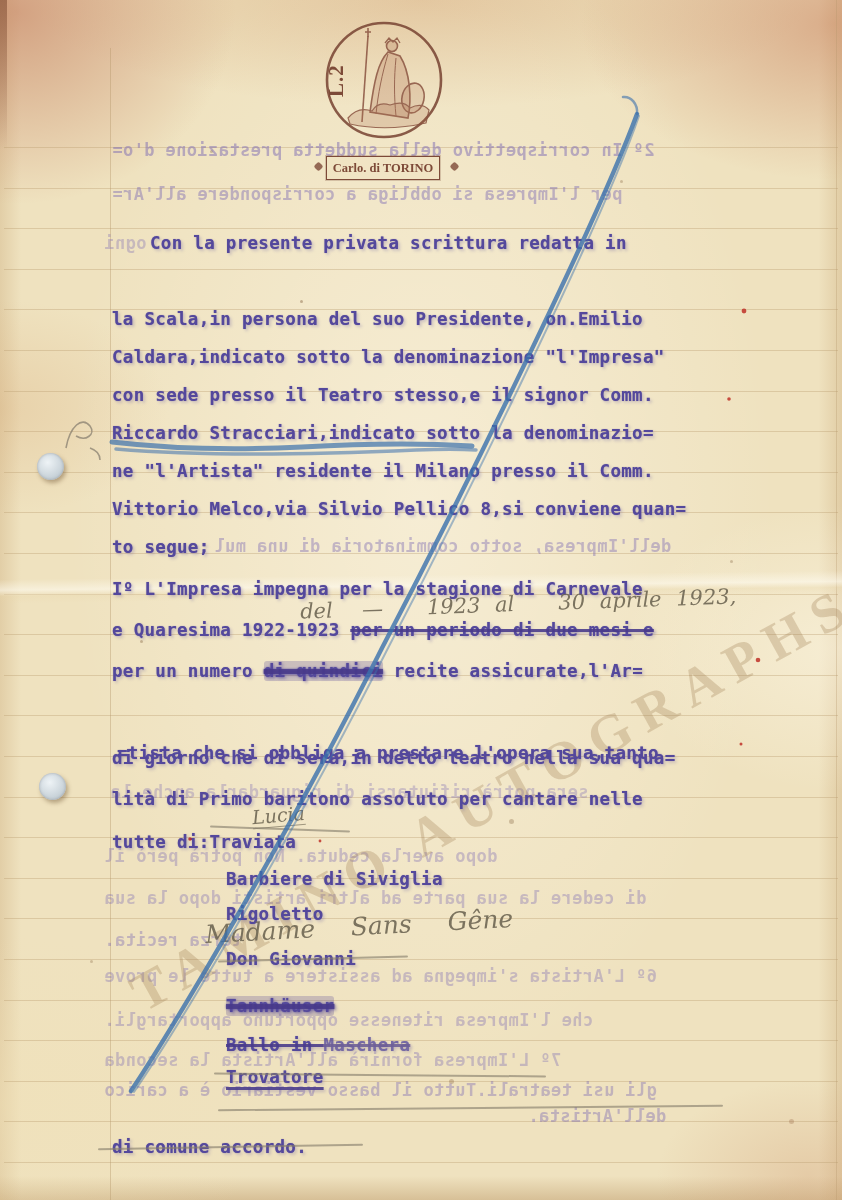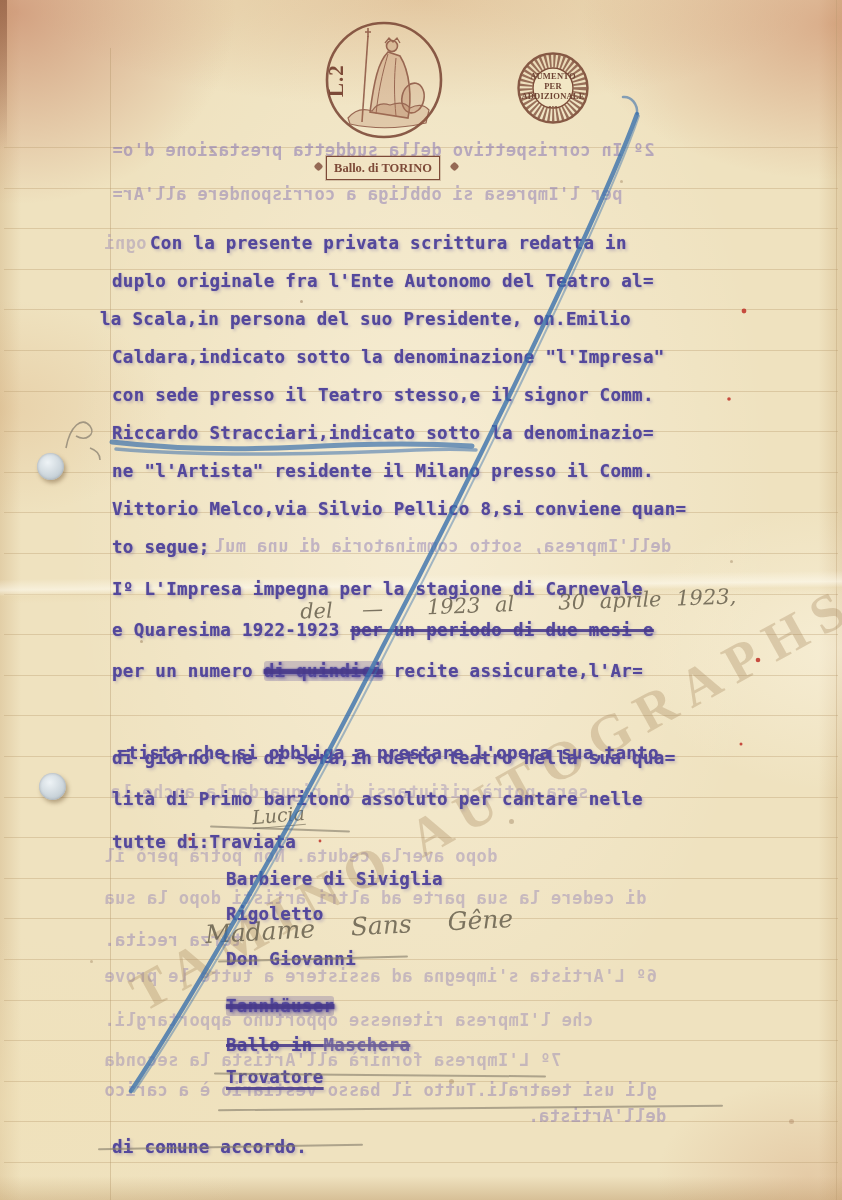--- a/index.html
+++ b/index.html
@@ -117,22 +117,21 @@
       <div class="bleed" style="left: 104px; top: 1010px; opacity: 0.36;">che l'Impresa ritenesse opportuno apportargli.</div>
       <div class="bleed" style="left: 104px; top: 1050px; opacity: 0.36;">7º L'Impresa fornirà all'Artista la seconda</div>
       <div class="bleed" style="left: 104px; top: 1080px; opacity: 0.4;">gli usi teatrali.Tutto il basso vestiario è a carico</div>
       <div class="bleed" style="left: 528px; top: 1106px; opacity: 0.42;">dell'Artista.</div>
     </div>
 
   <div class="watermark">TAMINO AUTOGRAPHS</div>
 
   <div class="layer" id="typed-layer">
       <div class="typed" style="left: 150px; top: 233px;"><span>Con la presente privata scrittura redatta in</span></div>
-      <div class="typed" style="left: 112px; top: 271px;"><span>duplo originale fra l'Ente Autonomo del Teatro al=</span></div>
-      <div class="typed" style="left: 100px; top: 309px;"><span>la Scala,in persona del suo Presidente, on.Emilio</span></div>
+      <div class="typed" style="left: 112px; top: 309px;"><span>la Scala,in persona del suo Presidente, on.Emilio</span></div>
       <div class="typed" style="left: 112px; top: 347px;"><span>Caldara,indicato sotto la denominazione "l'Impresa"</span></div>
       <div class="typed" style="left: 112px; top: 385px;"><span>con sede presso il Teatro stesso,e il signor Comm.</span></div>
       <div class="typed" style="left: 112px; top: 423px;"><span>Riccardo Stracciari,indicato sotto la denominazio=</span></div>
       <div class="typed" style="left: 112px; top: 461px;"><span>ne "l'Artista" residente il Milano presso il Comm.</span></div>
       <div class="typed" style="left: 112px; top: 499px;"><span>Vittorio Melco,via Silvio Pellico 8,si conviene quan=</span></div>
       <div class="typed" style="left: 112px; top: 537px; text-align: right;"><span>to segue;</span></div>
       <div class="typed" style="left: 112px; top: 579px;"><span>Iº L'Impresa impegna per la stagione di Carnevale</span></div>
       <div class="typed" style="left: 112px; top: 620px;"><span>e Quaresima 1922-1923 </span><span class="s-ink">per un periodo di due mesi e</span></div>
       <div class="typed" style="left: 112px; top: 661px;"><span>per un numero </span><span class="s-heavy smudge">di quindici</span><span> recite assicurate,l'Ar=</span></div>
       <div class="typed" style="left: 117px; top: 699px; margin-top: 44px;"><span>=tista che si obbliga a prestare l'opera sua,tanto</span></div>
@@ -171,37 +170,24 @@
         <path d="M70,36 C60,46 56,66 52,96 L90,102 C94,82 92,56 82,40 Z" fill="rgba(160,90,60,.28)"></path>
         <path d="M70,38 C64,58 60,78 58,98 M78,42 C76,62 76,80 78,100" stroke-width="1"></path>
         <ellipse cx="95" cy="82" rx="11" ry="15" transform="rotate(12 95 82)" fill="rgba(160,90,60,.2)"></ellipse>
         <path d="M30,102 q10,-12 24,-7 q6,-10 18,-6 q14,-5 20,3 q12,-6 19,2 l-3,13 q-40,9 -76,1 z" fill="rgba(160,90,60,.25)" stroke-width="1.2"></path>
       </g>
     </svg>
     <span class="l2">L.2</span>
     <div class="orn left"></div>
     <div class="orn right"></div>
     <div class="prov-box">
-      <span>Ballo. di TORINO</span>
+      <span>Carlo. di TORINO</span>
     </div>
   </div>
 
-  <div class="stamp-round">
-    <svg width="74" height="74" viewBox="0 0 74 74">
-      <circle cx="37" cy="37" r="34.5" fill="none" stroke="#7b4a37" stroke-width="2.4" opacity=".9"></circle>
-      <circle cx="37" cy="37" r="27" fill="none" stroke="#7b4a37" stroke-width="13" stroke-dasharray="2.1 2" opacity=".75"></circle>
-      <circle cx="37" cy="37" r="20" fill="rgba(242,231,198,.92)" stroke="#7b4a37" stroke-width="1.4"></circle>
-    </svg>
-    <div class="txt">
-      <div>AUMENTO</div>
-      <div>PER</div>
-      <div>ADDIZIONALE</div>
-      <div>-·-</div>
-    </div>
-  </div>
 
   <div class="hole" style="left:37px;top:453px;"></div>
   <div class="hole" style="left:39px;top:773px;"></div>
 
   <svg class="marks-svg" width="842" height="1200" viewBox="0 0 842 1200">
 
     <g stroke="#3a70ad" fill="none" stroke-linecap="round">
       <path d="M637,114 C600,215 470,480 382,648 C292,828 178,1020 131,1091" stroke-width="4.4" opacity=".8"></path>
       <path d="M639,116 C604,218 474,484 386,652 C296,830 182,1022 134,1092" stroke-width="2" opacity=".45"></path>
       <path d="M637,114 c1,-10 -6,-18 -14,-17" stroke-width="2.5" opacity=".6"></path>

